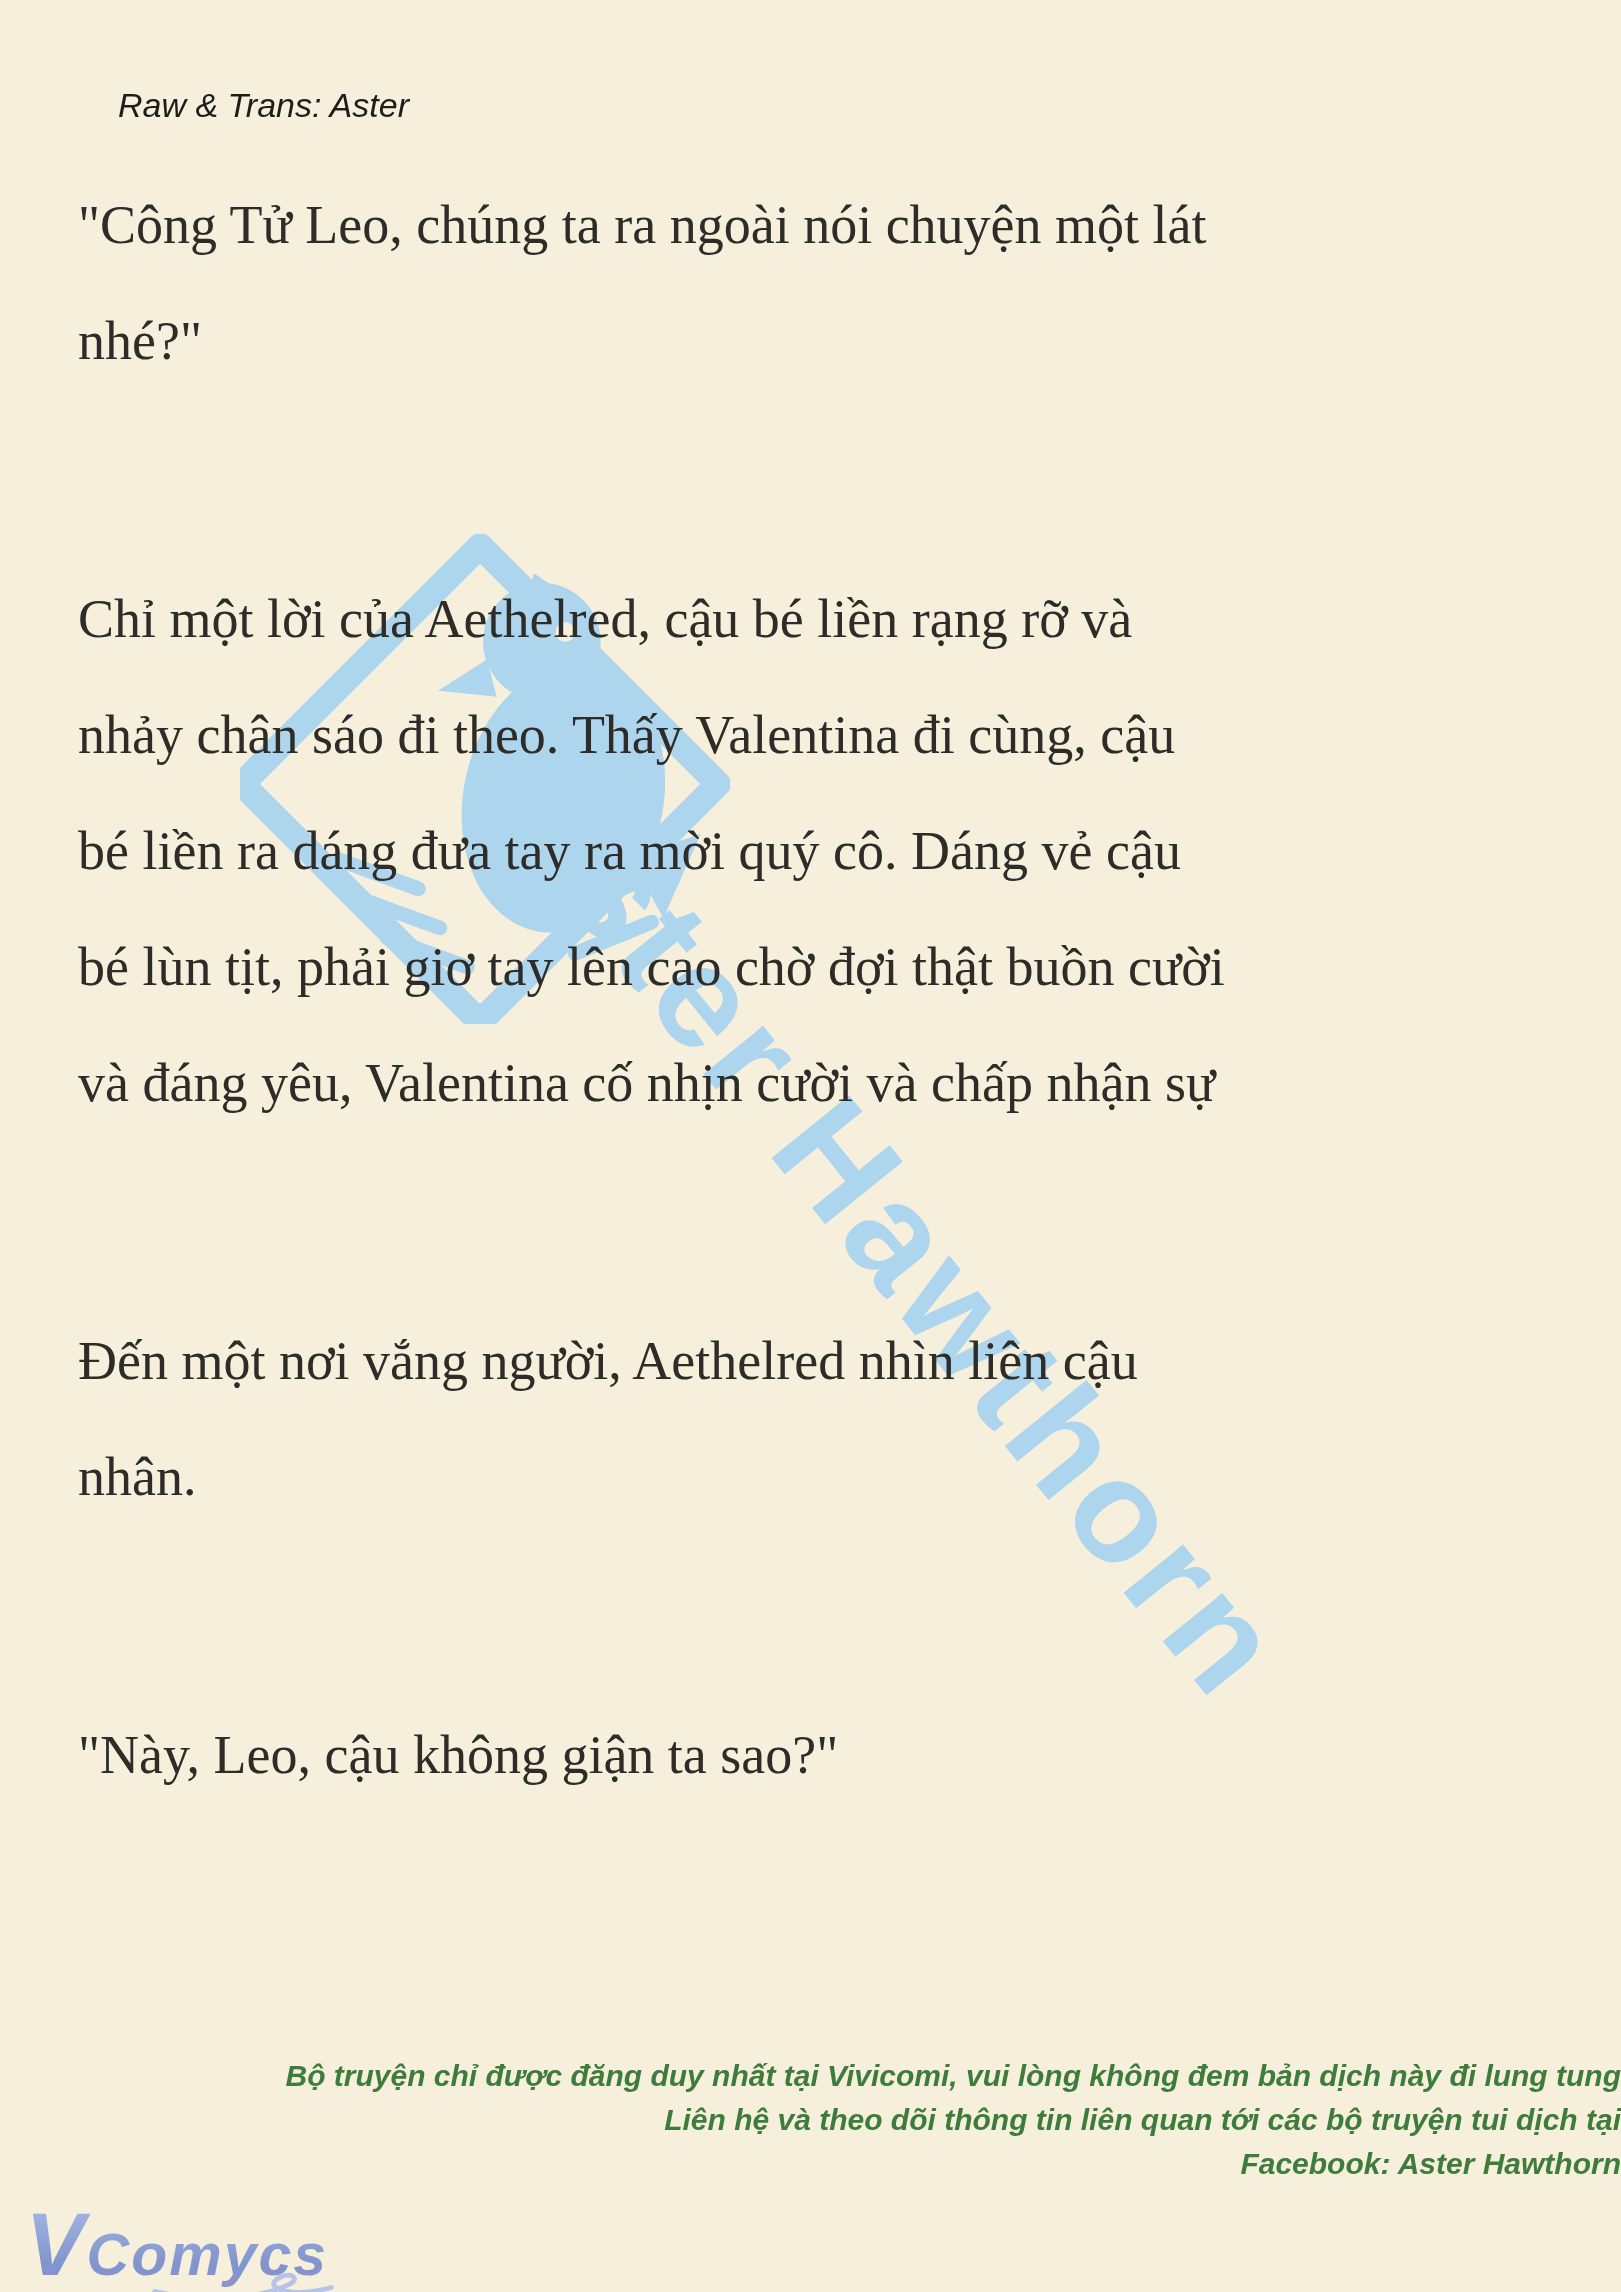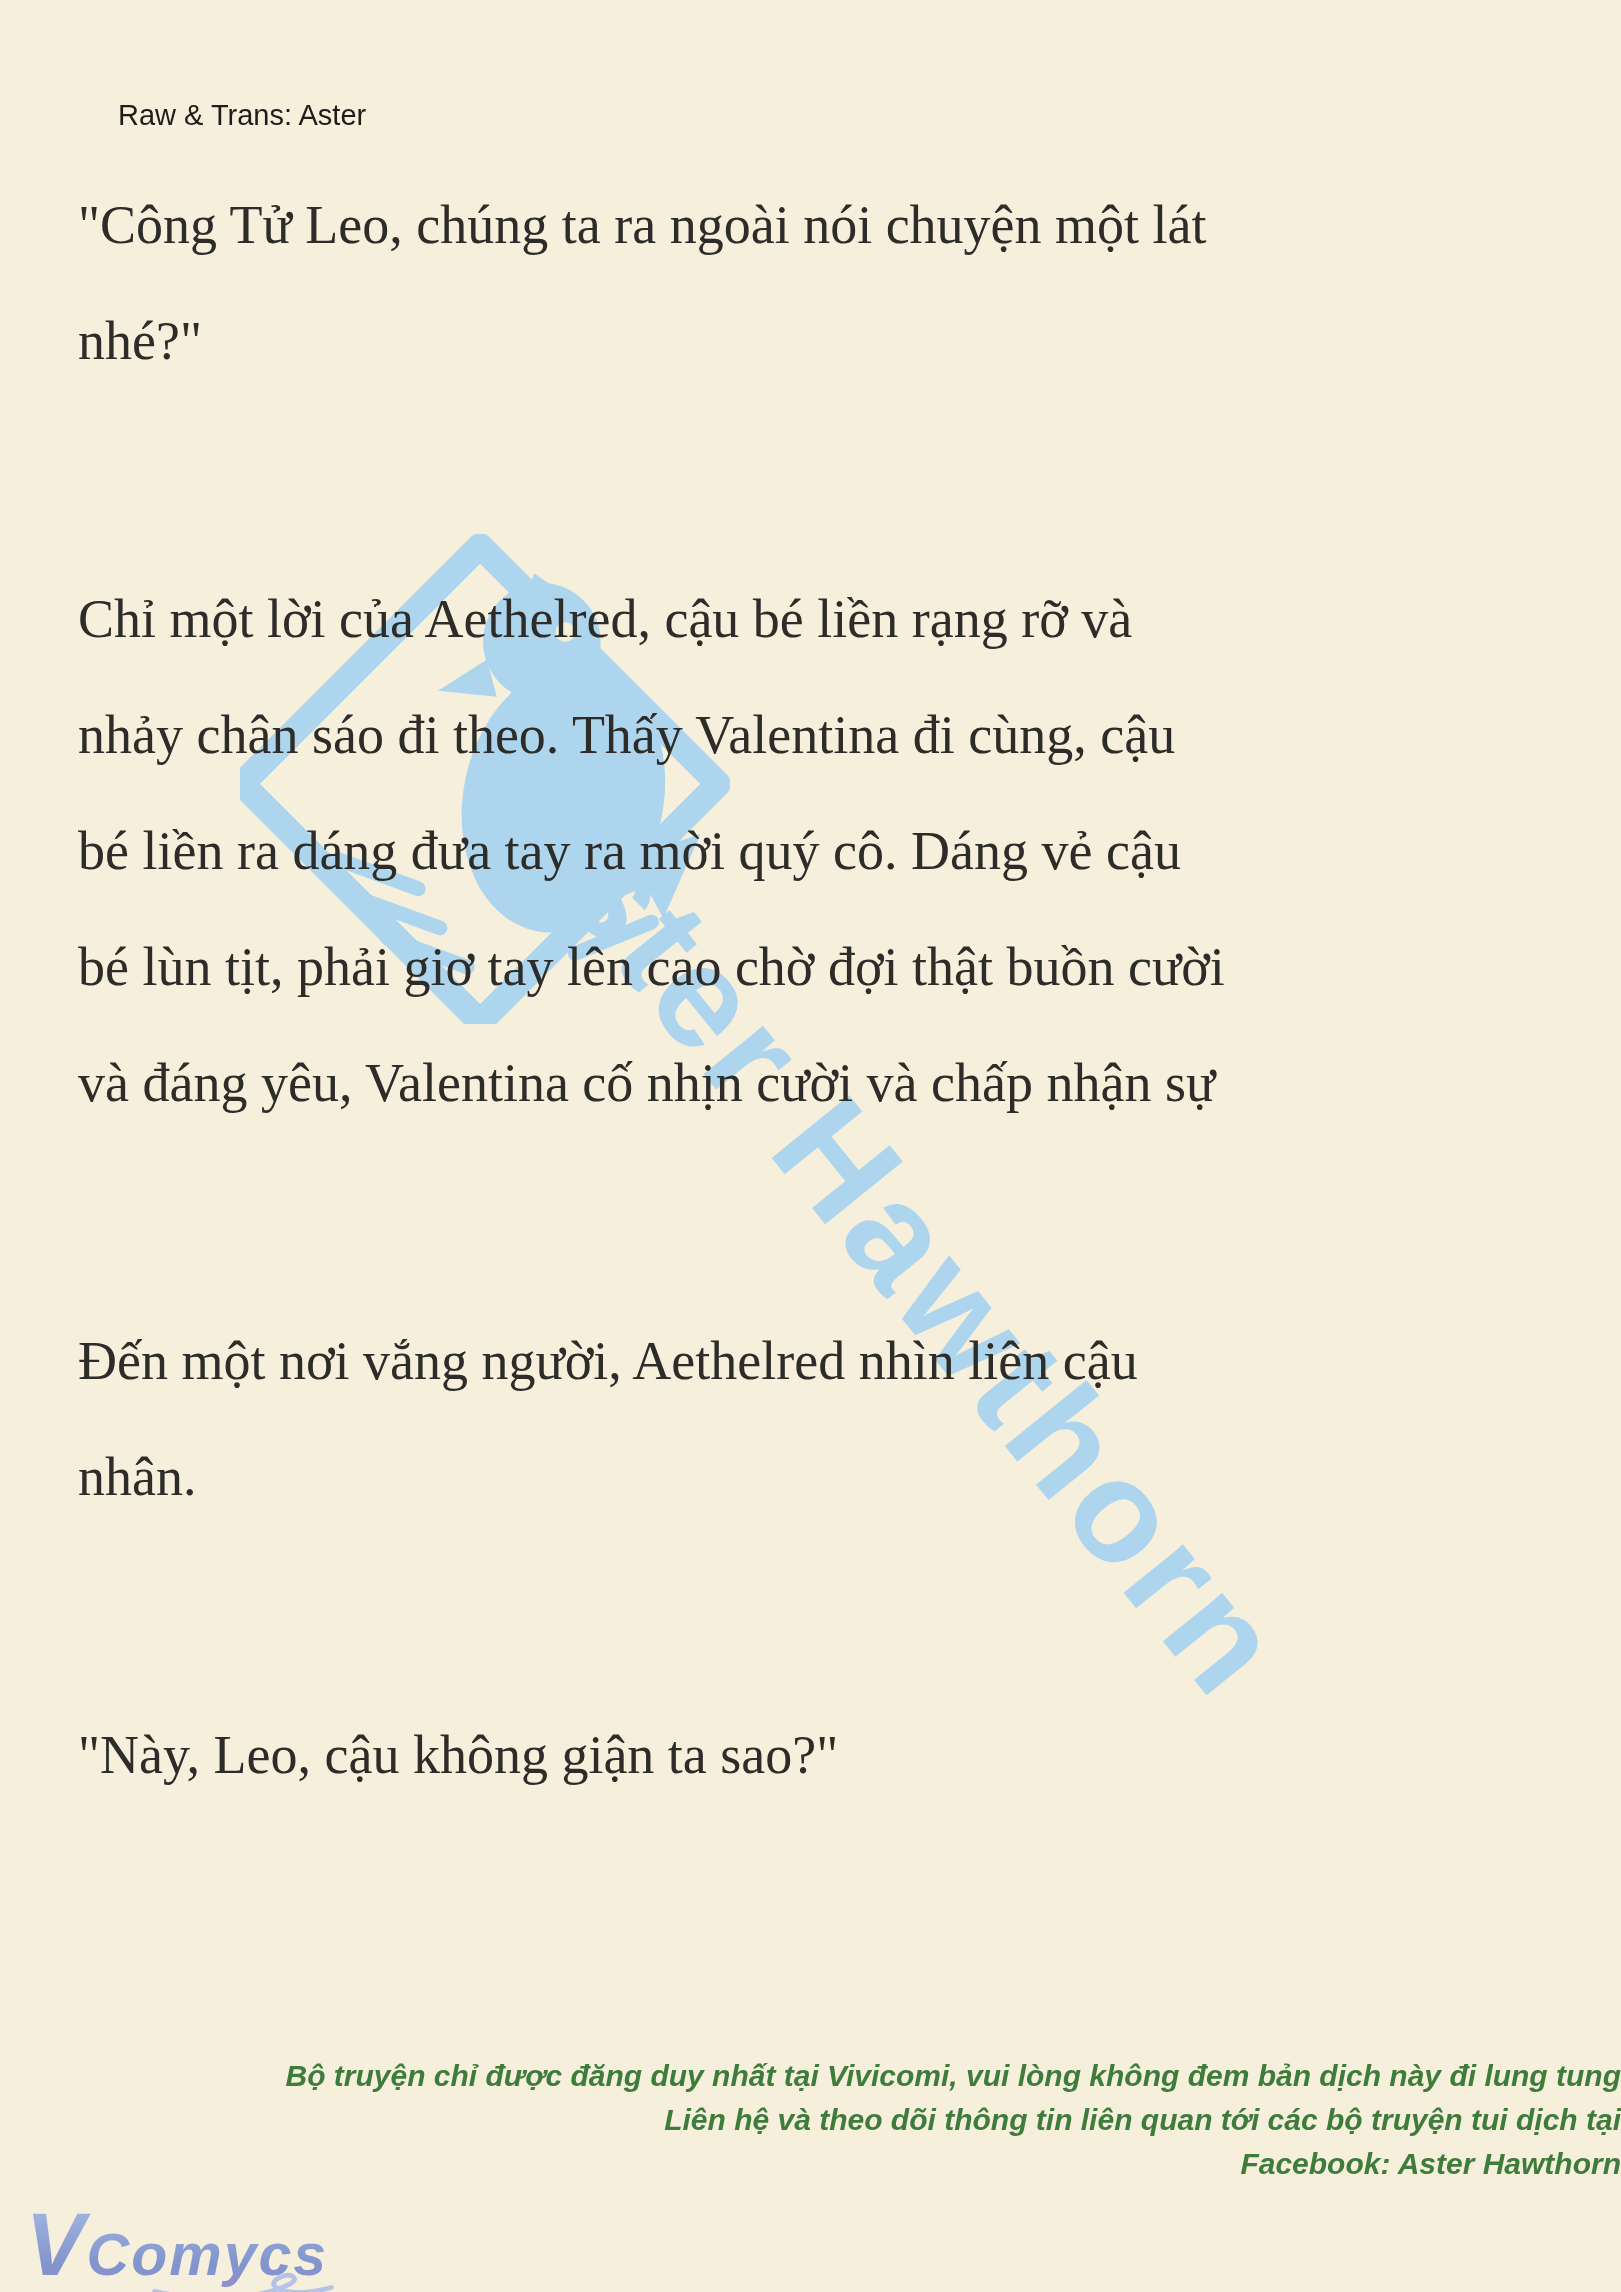--- a/index.html
+++ b/index.html
@@ -31,23 +31,23 @@
     background:linear-gradient(180deg,#aabde5 0%,#8094cd 70%,#9a8fd0 100%);
     -webkit-background-clip:text;background-clip:text;
     color:transparent;
   }
   .brand-text::first-letter{font-size:1.5em;}
   .brand-swoosh{position:absolute;left:118px;top:76px;}
 
   
   .content{position:absolute;inset:0;z-index:2;}
   .credit{
-    position:absolute;left:118px;top:99px;
+    position:absolute;left:118px;top:86px;
     font-family:"Liberation Sans", sans-serif;
-    font-size:29px;color:#1e1d1b;
+    font-size:34px;color:#1e1d1b;font-style:italic;
   }
   .body-text{position:absolute;left:78px;top:167px;width:1490px;}
   .para{margin:0 0 162px 0;}
   .line{
     display:block;white-space:nowrap;
     font-size:54px;line-height:116px;
     color:var(--ink,#2d2c29);
   }
 
   

